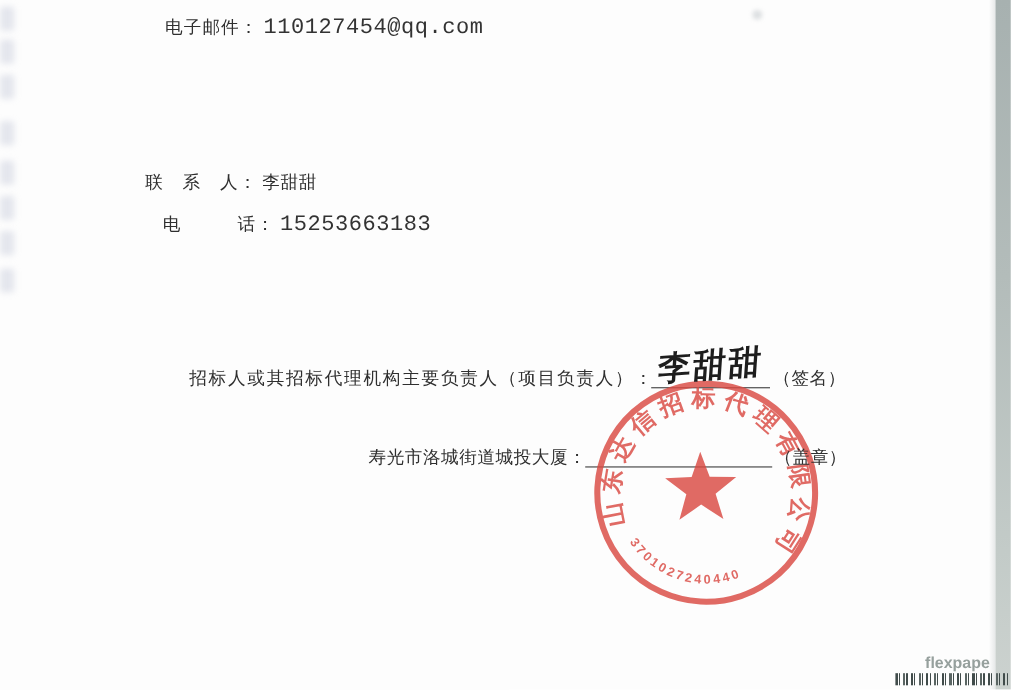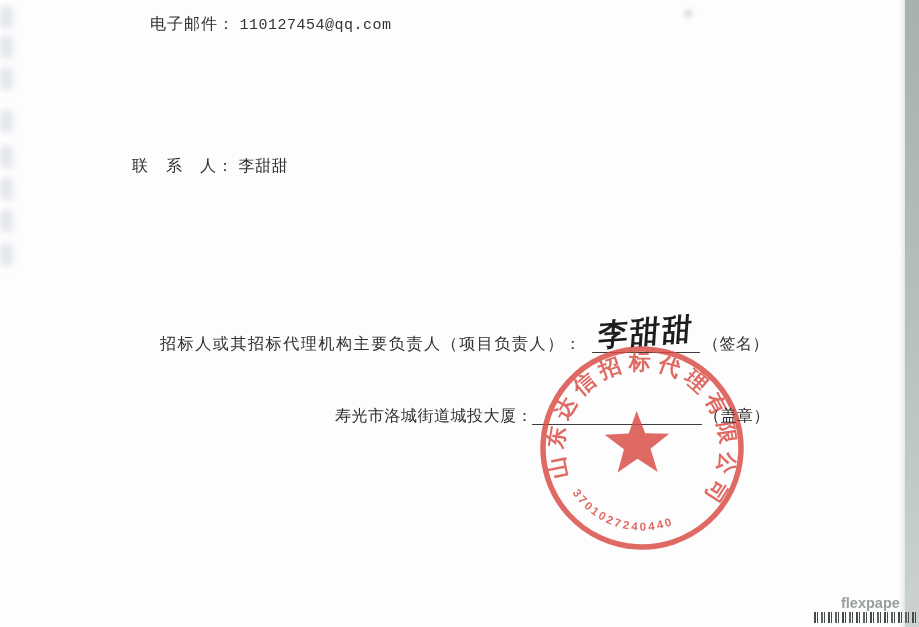--- a/index.html
+++ b/index.html
@@ -22,23 +22,23 @@
   .smudge{
     position:absolute;left:0;width:13px;height:22px;
     background:rgba(176,184,204,.32);filter:blur(3px);border-radius:3px;
   }
   .dot-smudge{
     position:absolute;width:9px;height:9px;border-radius:50%;
     background:rgba(150,160,165,.3);filter:blur(2px);
   }
   .line{position:absolute;white-space:nowrap;font-size:16px;letter-spacing:.5px;}
   .line .lbl{letter-spacing:1px;}
-  .mono-val{font-family:"Liberation Mono", monospace;font-size:15px;letter-spacing:.5px;color:#333;}
+  .mono-val{font-family:"Liberation Mono", monospace;font-size:20px;letter-spacing:.5px;color:#333;}
   .cjk-val{letter-spacing:.5px;}
-  .sign-prefix{letter-spacing:1.6px;}
+  .sign-prefix{letter-spacing:1.6px;margin-left:12px;}
   .underline{position:absolute;height:0;border-bottom:1.6px solid #3d3d3d;z-index:1;}
   .handwritten{
     position:absolute;z-index:3;
     font-size:30px;font-weight:bold;
     transform:rotate(-4deg) skewX(-8deg);
     letter-spacing:2px;color:#1d1d1d;
     font-family:"Liberation Serif", serif;
   }
   .stamp{position:absolute;z-index:2;}
   .overlay-text{z-index:3;}
@@ -73,20 +73,24 @@
 
   <div class="line" style="left:150px;top:14px">
     <span class="lbl">电子邮件：</span>
     <span class="mono-val">110127454@qq.com</span>
   </div>
 
   <div class="line" style="left:132px;top:156px">
     <span class="lbl">联　系　人：</span>
     <span class="cjk-val">李甜甜</span>
   </div>
+  <div class="line" style="left:148px;top:193px">
+    <span class="lbl">电　　　话：</span>
+    <span class="mono-val">15253663183</span>
+  </div>
 
   <div class="line sign-prefix" style="left:160px;top:334px">招标人或其招标代理机构主要负责人（项目负责人）：</div>
   <div class="handwritten" style="left:598px;top:312px">李甜甜</div>
   <div class="underline" style="left:592px;top:352px;width:108px"></div>
   <div class="line overlay-text" style="left:703px;top:334px;position:absolute">（签名）</div>
 
   <div class="line overlay-text" style="left:335px;top:406px">寿光市洛城街道城投大厦：</div>
   <div class="underline" style="left:532px;top:424px;width:170px"></div>
   <div class="line overlay-text" style="left:704px;top:406px">（盖章）</div>
 

